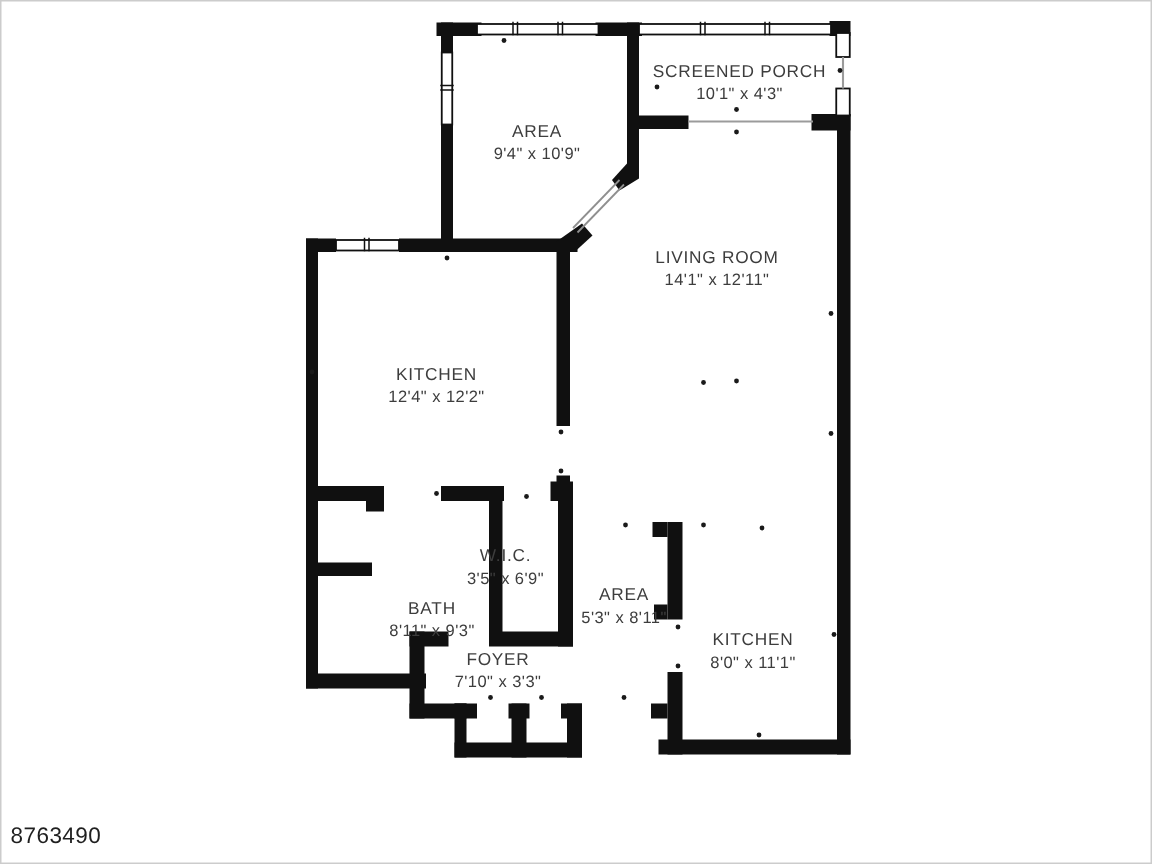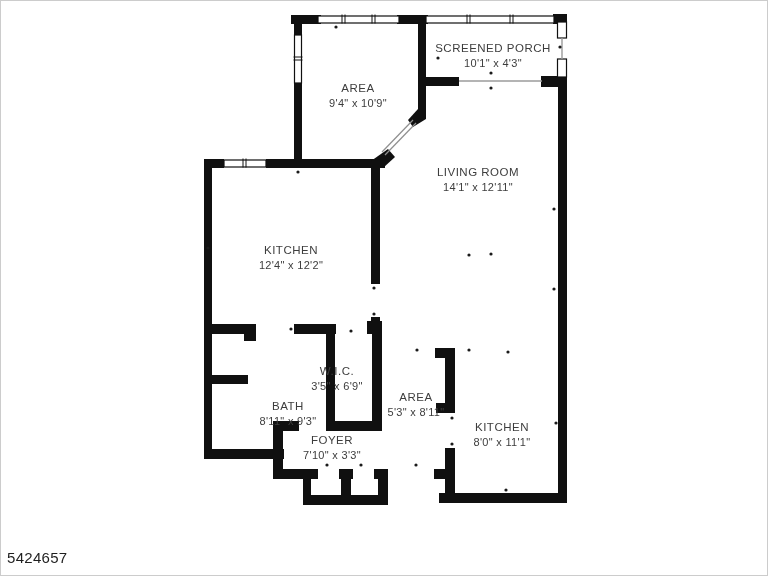--- a/index.html
+++ b/index.html
@@ -195,15 +195,15 @@
   </div>
   <div class="room-label" style="left:331px;top:447px;">
     <div class="room-name">FOYER</div>
     <div class="room-dims">7'10" x 3'3"</div>
   </div>
   <div class="room-label" style="left:501px;top:434px;">
     <div class="room-name">KITCHEN</div>
     <div class="room-dims">8'0" x 11'1"</div>
   </div>
 
-  <div class="listing-id">5424657</div>
+  <div class="listing-id">8763490</div>
 
 </div>
 
 </body></html>

